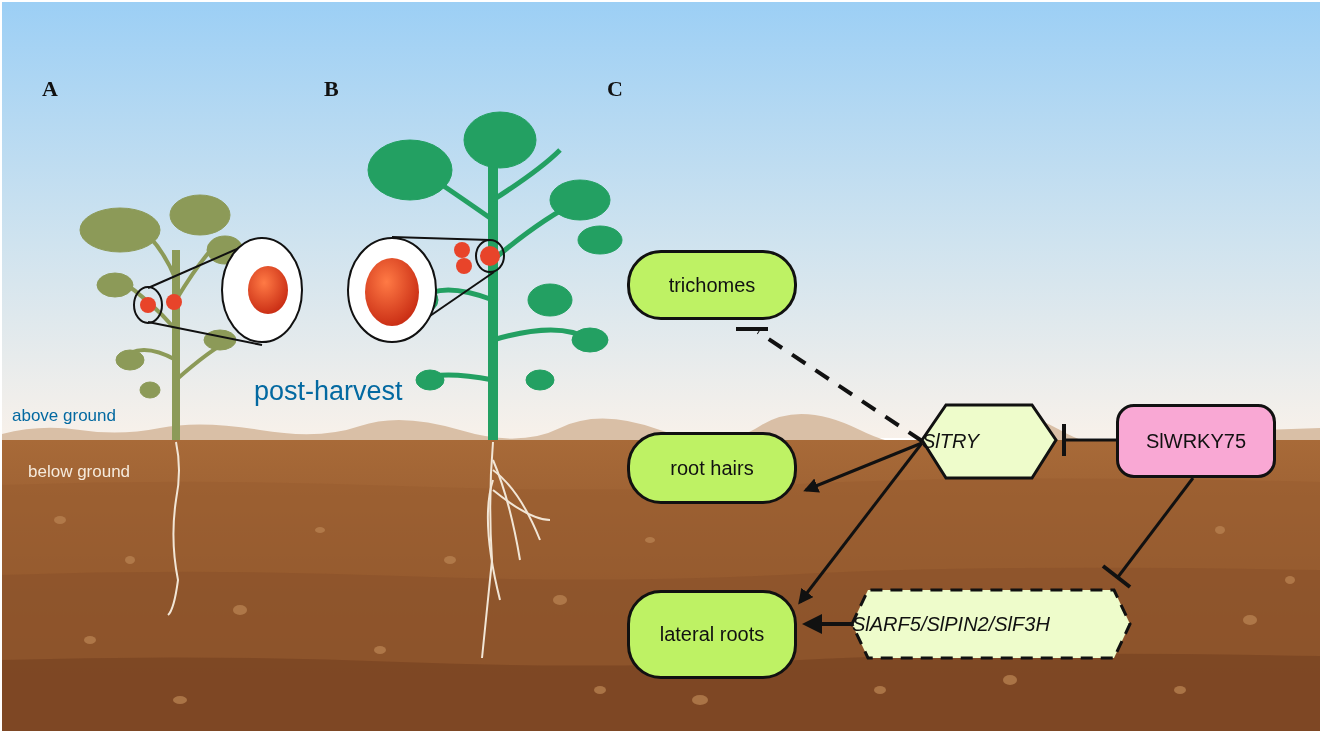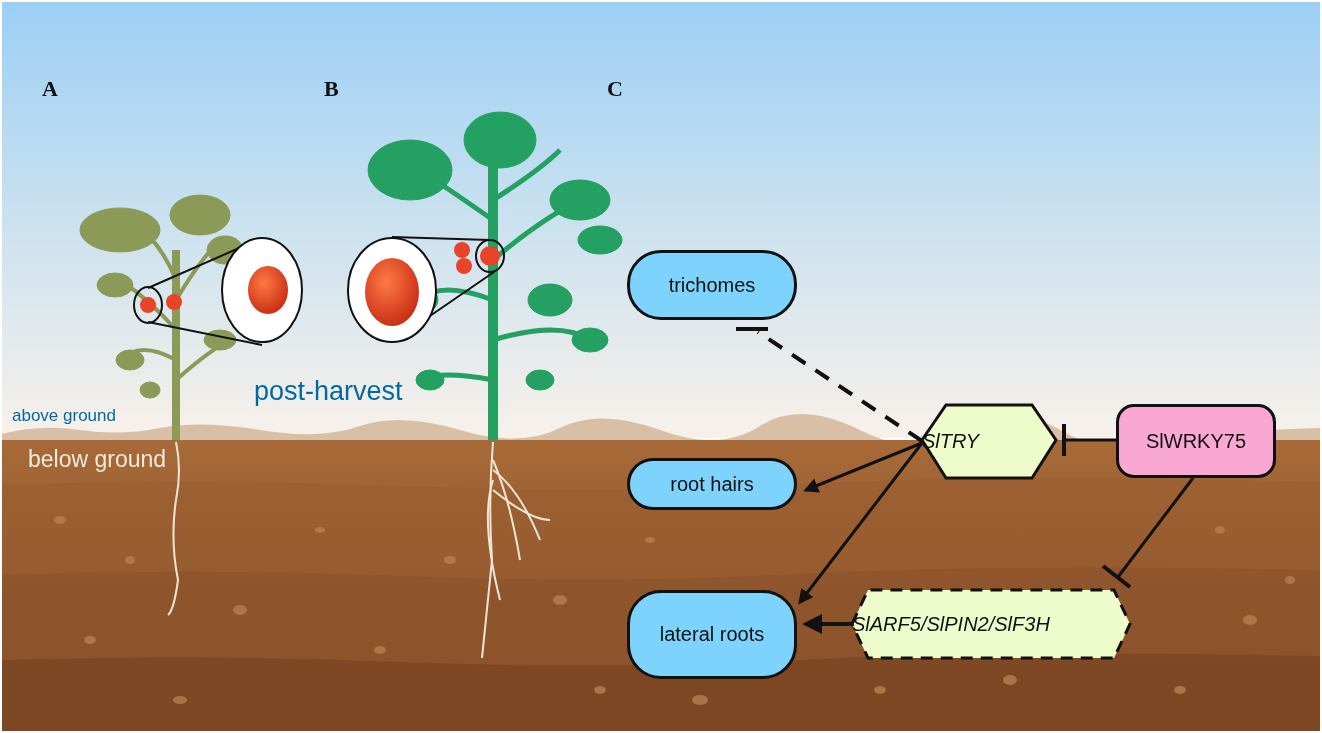--- a/index.html
+++ b/index.html
@@ -1,21 +1,21 @@
 <!DOCTYPE html>
 <html><head>
 <meta charset="utf-8">
 <style>
   html,body{margin:0;padding:0;}
   body{width:1322px;height:733px;position:relative;overflow:hidden;font-family:"Liberation Sans",sans-serif;background:#fff;}
   #scene{position:absolute;left:0;top:0;width:1322px;height:733px;}
   .panel-label{position:absolute;font-family:"Liberation Serif",serif;font-weight:bold;font-size:22px;color:#111;}
   .txt{position:absolute;color:#0369a1;white-space:nowrap;}
   .node{position:absolute;display:flex;align-items:center;justify-content:center;font-size:20px;color:#111;box-sizing:border-box;}
-  .pill{background:#7dd3fc;border:3px solid #111;border-radius:34px;}
+  .pill{background:#bef264;border:3px solid #111;border-radius:34px;}
   .rbox{background:#f9a8d4;border:3px solid #111;border-radius:18px;}
   .hexlbl{position:absolute;display:flex;align-items:center;font-size:20px;font-style:italic;color:#111;}
 </style>
 </head>
 <body>
 
 <svg id="scene" width="1322" height="733" viewBox="0 0 1322 733">
   <defs>
     <linearGradient id="sky" x1="0" y1="0" x2="0" y2="1">
       <stop offset="0" stop-color="#9ccff5"></stop>
@@ -131,27 +131,27 @@
 
   <polygon points="922,440 946,405 1032,405 1056,440 1032,478 946,478" fill="#eefccb" stroke="#111" stroke-width="3"></polygon>
   <polygon points="852,624 868,590 1114,590 1130,624 1114,658 868,658" fill="#eefccb" stroke="#111" stroke-width="3" stroke-dasharray="12,8"></polygon>
 </svg>
 
 <div class="panel-label" style="left:42px;top:76px;">A</div>
 <div class="panel-label" style="left:324px;top:76px;">B</div>
 <div class="panel-label" style="left:607px;top:76px;">C</div>
 
 <div class="txt" style="left:12px;top:406px;font-size:17px;">above ground</div>
-<div class="txt" style="left:28px;top:446px;font-size:23px;color:#f5eadc;">below ground</div>
+<div class="txt" style="left:28px;top:462px;font-size:17px;color:#f5eadc;">below ground</div>
 <div class="txt" style="left:254px;top:376px;font-size:27px;">post-harvest</div>
 
 <div class="node pill" style="left:627px;top:250px;width:170px;height:70px;">
   <span>trichomes</span>
 </div>
-<div class="node pill" style="left:627px;top:458px;width:170px;height:52px;">
+<div class="node pill" style="left:627px;top:432px;width:170px;height:72px;">
   <span>root hairs</span>
 </div>
 <div class="node pill" style="left:627px;top:590px;width:170px;height:89px;">
   <span>lateral roots</span>
 </div>
 <div class="node rbox" style="left:1116px;top:404px;width:160px;height:74px;">
   <span>SlWRKY75</span>
 </div>
 <div class="hexlbl" style="left:922px;top:405px;width:134px;height:73px;">
   <span>SlTRY</span>

